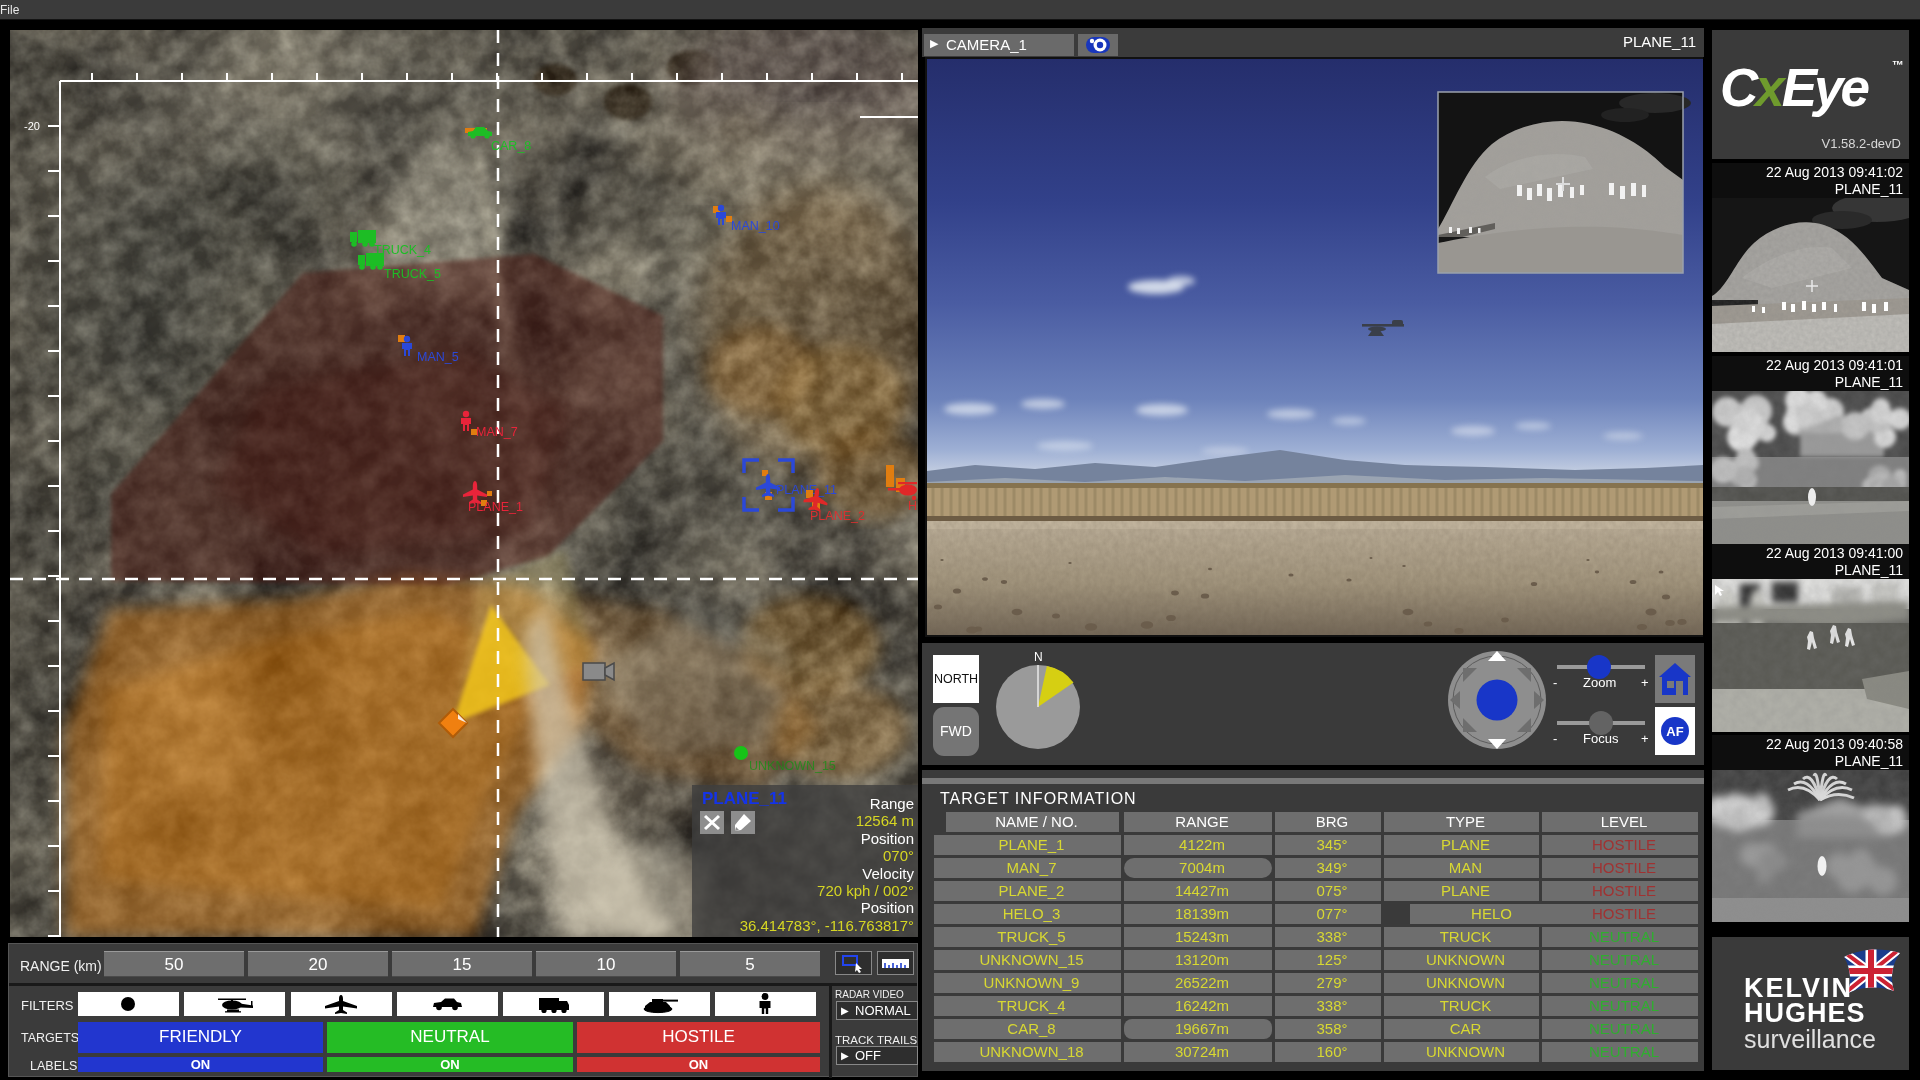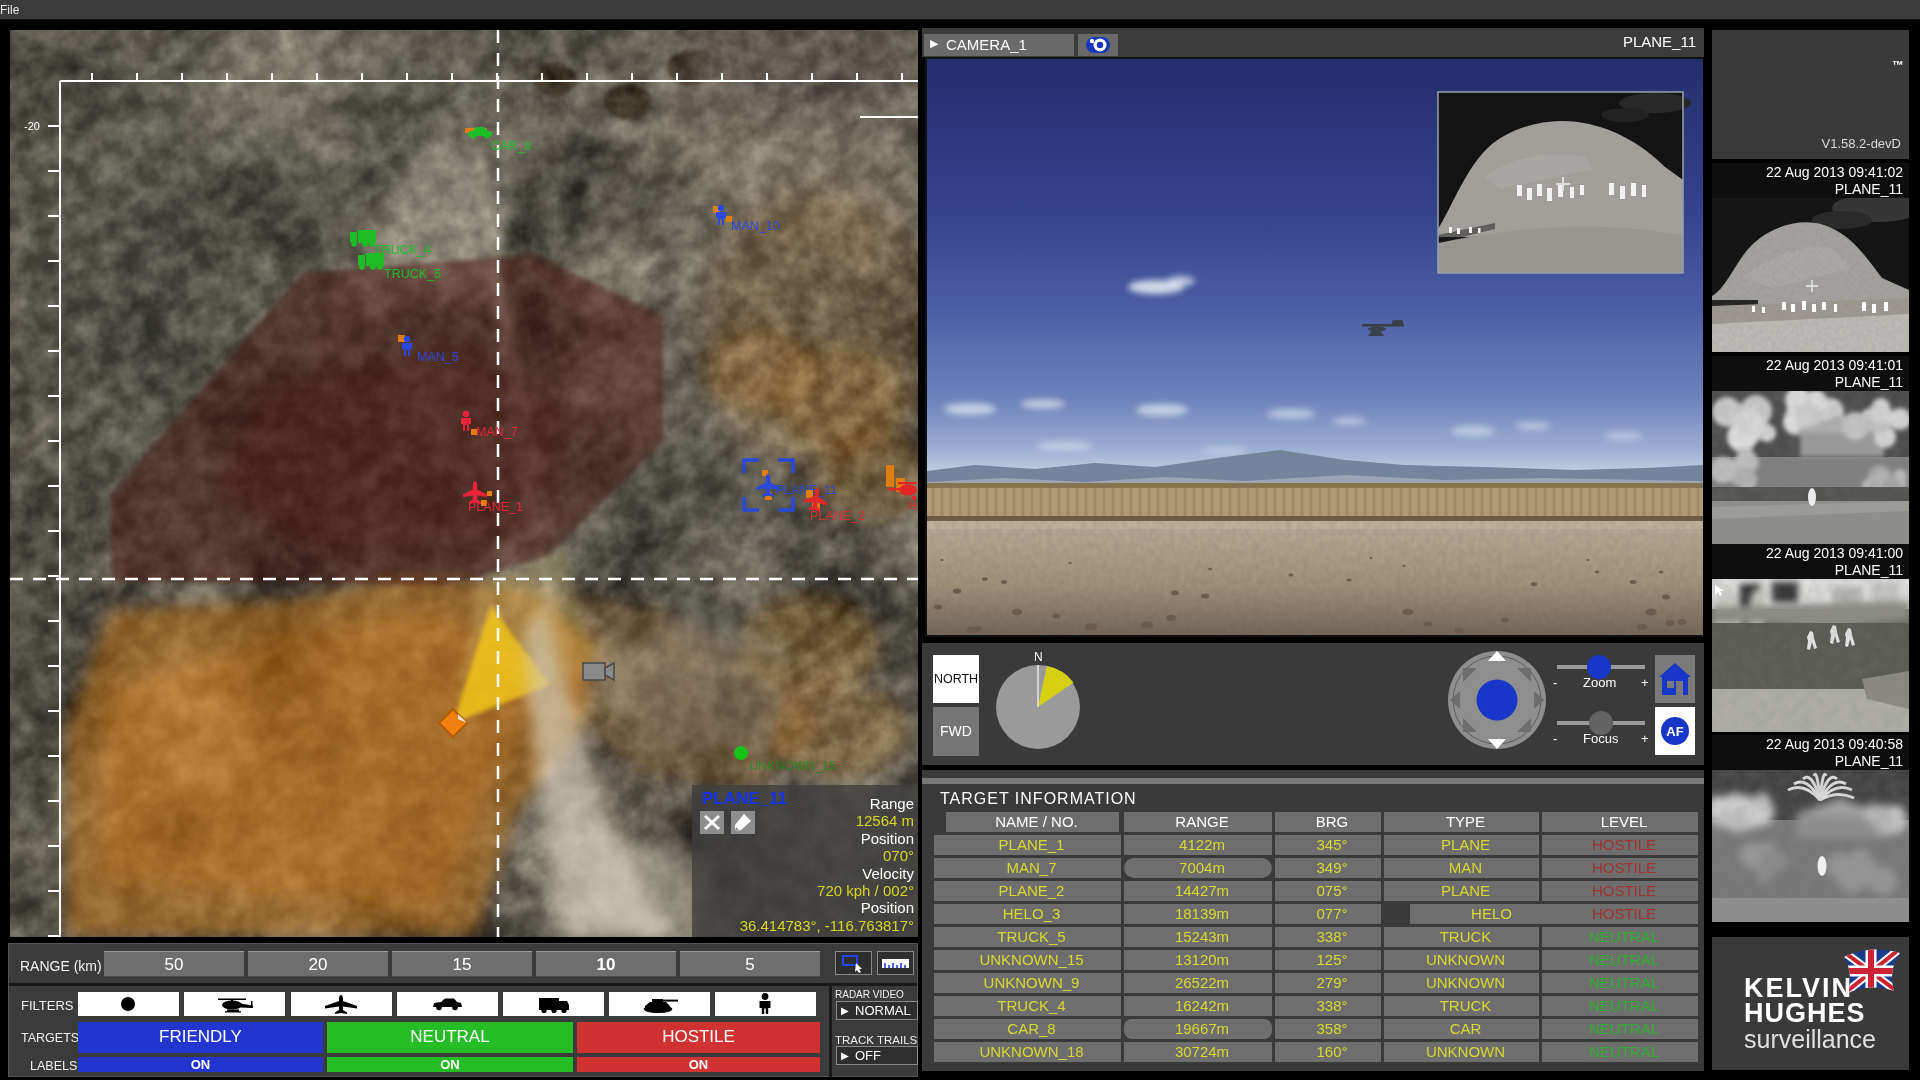--- a/index.html
+++ b/index.html
@@ -268,21 +268,21 @@
     <span style="color:#fff">Position</span><br><span style="color:#d6d623">36.414783°, -116.763817°</span>
   </div>
 </div>
 </div>
 
 <div class="abs" id="blc" style="left:8px; top:943px; width:910px; height:134px; background:#3b3b3b; border:1px solid #565656;">
   <div class="abs" style="left:11px; top:14px; font-size:14px; color:#f0f0f0;">RANGE (km)</div>
   <div class="abs rbtn" style="left:95px;">50</div>
   <div class="abs rbtn" style="left:239px;">20</div>
   <div class="abs rbtn" style="left:383px;">15</div>
-  <div class="abs rbtn" style="left:527px;font-weight:bold;">10</div>
+  <div class="abs rbtn" style="left:527px;">10</div>
   <div class="abs rbtn" style="left:671px;">5</div>
   <div class="abs" style="left:826px; top:7px; width:37px; height:24px; background:#2e2e2e; border:1px solid #888;">
     <svg width="35" height="22">
         <rect x="7" y="4" width="14" height="9" fill="none" stroke="#2244ee" stroke-width="2"></rect>
         <path d="M20,11 L26,17 L23,17 L25,20 L23,21 L21,18 L19,20 Z" fill="#fff"></path>
       </svg>
   </div>
   <div class="abs" style="left:868px; top:7px; width:37px; height:24px; background:#2e2e2e; border:1px solid #888;">
     <svg width="35" height="22">
         <rect x="4" y="7" width="27" height="9" fill="#fff"></rect>
@@ -602,21 +602,21 @@
           <rect x="553" y="171" width="2.5" height="5"></rect>
     </g>
     <path d="M638,120 L638,134 M631,127 L645,127" stroke="#dcdcdc" stroke-width="2"></path>
     <rect x="513" y="35" width="245" height="181" fill="none" stroke="#9aa1ad" stroke-width="1.5"></rect>
   </g>
 </svg>
 </div>
 
 <div class="abs" style="left:922px; top:643px; width:782px; height:122px; background:#3a3a3a;">
   <div class="abs" style="left:11px; top:12px; width:46px; height:48px; background:#fff; color:#111; font-size:12.5px; text-align:center; line-height:48px;">NORTH</div>
-  <div class="abs" style="left:11px; top:64px; width:46px; height:49px; background:#757575; color:#fff; font-size:14px; text-align:center; line-height:49px;">FWD</div>
+  <div class="abs" style="left:11px; top:64px; width:46px; height:49px; background:#757575; color:#fff; font-size:14px; text-align:center; line-height:49px;border-radius:11px;">FWD</div>
   <svg class="abs" style="left:64px; top:4px;" width="110" height="110">
     <text x="48" y="14" fill="#fff" font-size="12" font-family="Liberation Sans">N</text>
     <circle cx="52" cy="60" r="42" fill="#9a9a9a"></circle>
     <path d="M52,60 L60.9,18.9 A42,42 0 0 1 87.5,35.5 Z" fill="#d6cf12"></path>
     <line x1="52" y1="60" x2="52" y2="18" stroke="#e8e8e8" stroke-width="1.5"></line>
   </svg>
   <svg class="abs" style="left:524px; top:4px;" width="104" height="108">
     <circle cx="51" cy="53" r="49" fill="#8e8e8e"></circle>
     <circle cx="51" cy="53" r="44" fill="none" stroke="#5c5c5c" stroke-width="1"></circle>
     <circle cx="51" cy="53" r="20.5" fill="#1836c8"></circle>
@@ -716,20 +716,21 @@
   <div class="abs dcell" style="left:462px; top:249px; width:155px;">CAR</div>
   <div class="abs dcell" style="left:620px; top:249px; width:156px; color:#2fae2f;">NEUTRAL</div>
   <div class="abs dcell" style="left:12px; top:272px; width:187px;">UNKNOWN_18</div>
   <div class="abs dcell" style="left:202px; top:272px; width:148px;">30724m</div>
   <div class="abs dcell" style="left:353px; top:272px; width:106px;">160°</div>
   <div class="abs dcell" style="left:462px; top:272px; width:155px;">UNKNOWN</div>
   <div class="abs dcell" style="left:620px; top:272px; width:156px; color:#2fae2f;">NEUTRAL</div>
 </div>
 
 <div class="abs" style="left:1712px; top:30px; width:197px; height:129px; background:#3a3a3a;">
+  <div class="abs" style="left:8px; top:27px; width:186px; font-style:italic; font-weight:bold; font-size:53px; color:#fff; letter-spacing:-3px;">C<span style="color:#6f9b2d;">x</span>Eye</div>
   <div class="abs" style="right:5px; top:28px; font-size:12px; color:#fff; font-weight:bold;">™</div>
   <div class="abs" style="right:8px; bottom:8px; font-size:13px; color:#d8d8d8;">V1.58.2-devD</div>
 </div>
 
 <div class="abs ts" style="top:163px;">22 Aug 2013 09:41:02<br>PLANE_11</div>
 <div class="abs" style="left:1712px; top:198px; width:197px; height:154px;">
 <svg width="197" height="154">
   <defs>
     <filter color-interpolation-filters="sRGB" id="t1tex" x="0" y="0" width="100%" height="100%">
       <feTurbulence type="fractalNoise" baseFrequency="0.25 0.25" numOctaves="2" seed="3"></feTurbulence>

